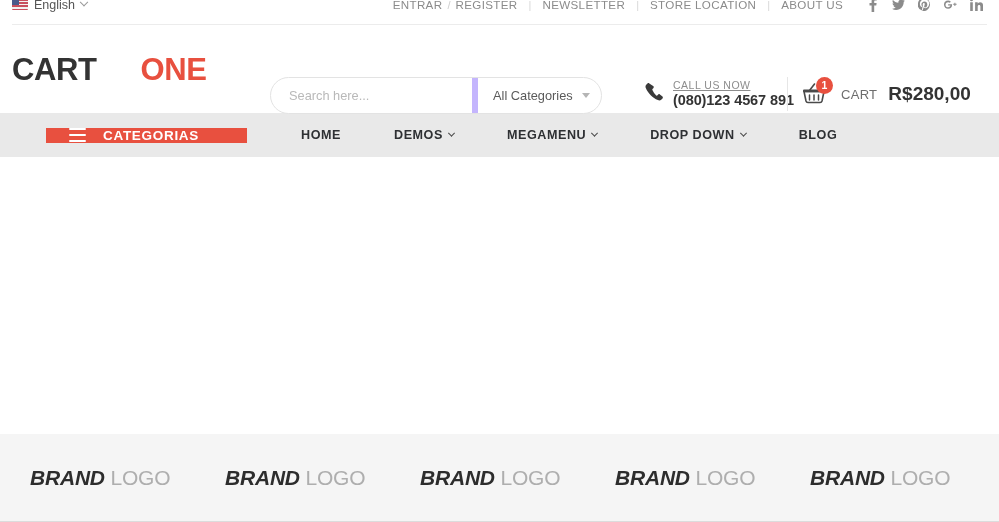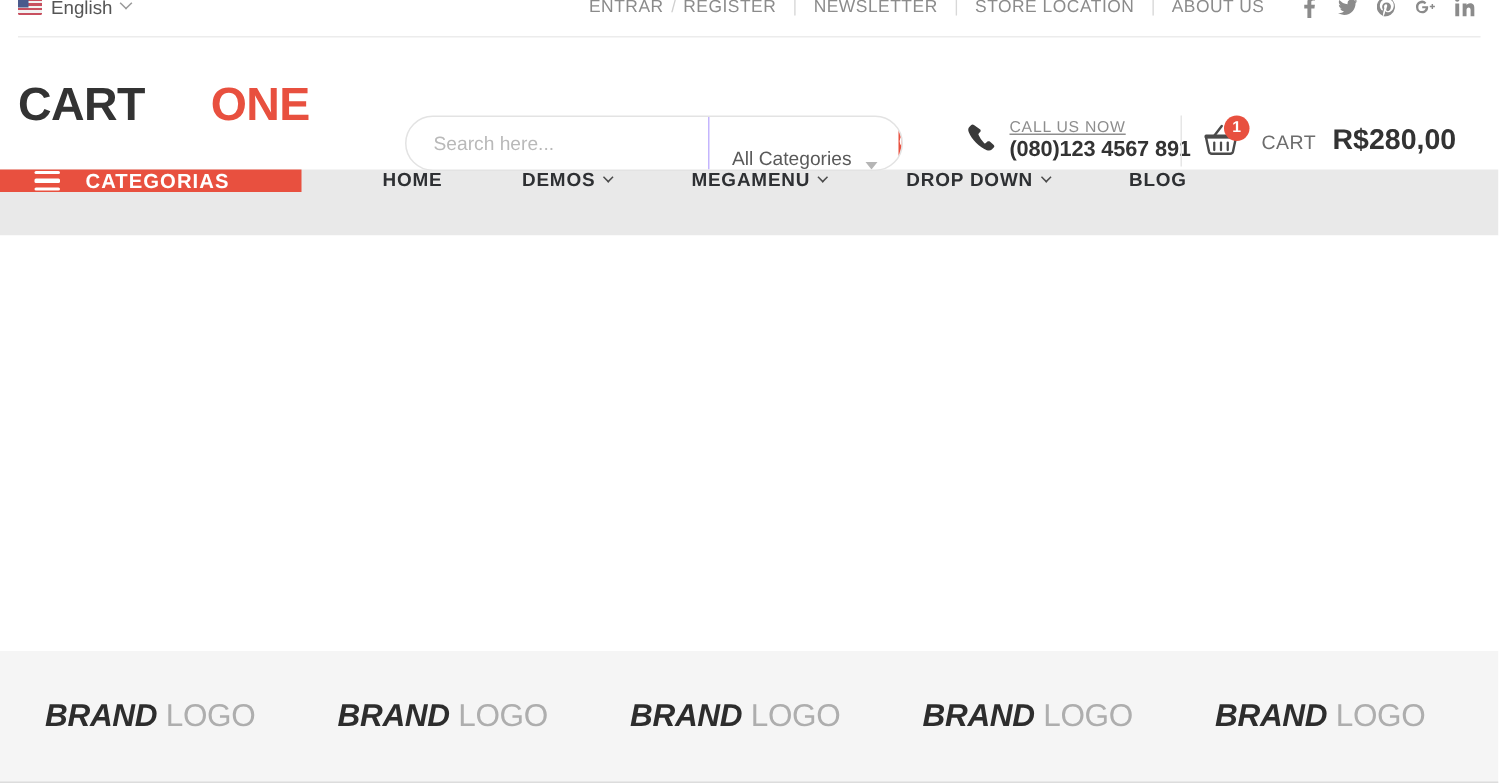--- a/index.html
+++ b/index.html
@@ -141,24 +141,24 @@
     outline: 0;
     padding: 0 18px;
     font-size: 12.8px;
     color: #555;
     font-family: "Liberation Sans", sans-serif;
     background: transparent;
   }
   .searchwrap input::placeholder { color: #b9b9b9; }
   .catsel {
     display: flex;
-    align-items: flex-end;
+    align-items: center;
     gap: 9px;
     padding: 0 14px 0 15px;
-    border-left: 1px solid #c4b5fd;
+    border-left: 6px solid #c4b5fd;
     font-size: 12.8px;
     color: #5a5a5a;
     white-space: nowrap;
     cursor: pointer;
     user-select: none;
   }
   .caret-dn {
     width: 0; height: 0;
     border-left: 4.5px solid transparent;
     border-right: 4.5px solid transparent;
@@ -234,21 +234,22 @@
     line-height: 1;
   }
   .cart .ctxt { font-size: 13px; color: #6d6d6d; letter-spacing: 0.3px; }
   .cart .cval { font-size: 19px; color: #333; font-weight: 700; }
 
   
   .navbar {
     height: 44px;
     background: #e9e9e9;
     display: flex;
-    align-items: flex-start;
+    align-items: center;
+    padding-left: 46px;
   }
   .cats {
     width: 201px;
     background: #e8503f;
     color: #fff;
     display: flex;
     align-items: center;
     gap: 17px;
     padding-left: 23px;
     cursor: pointer;

